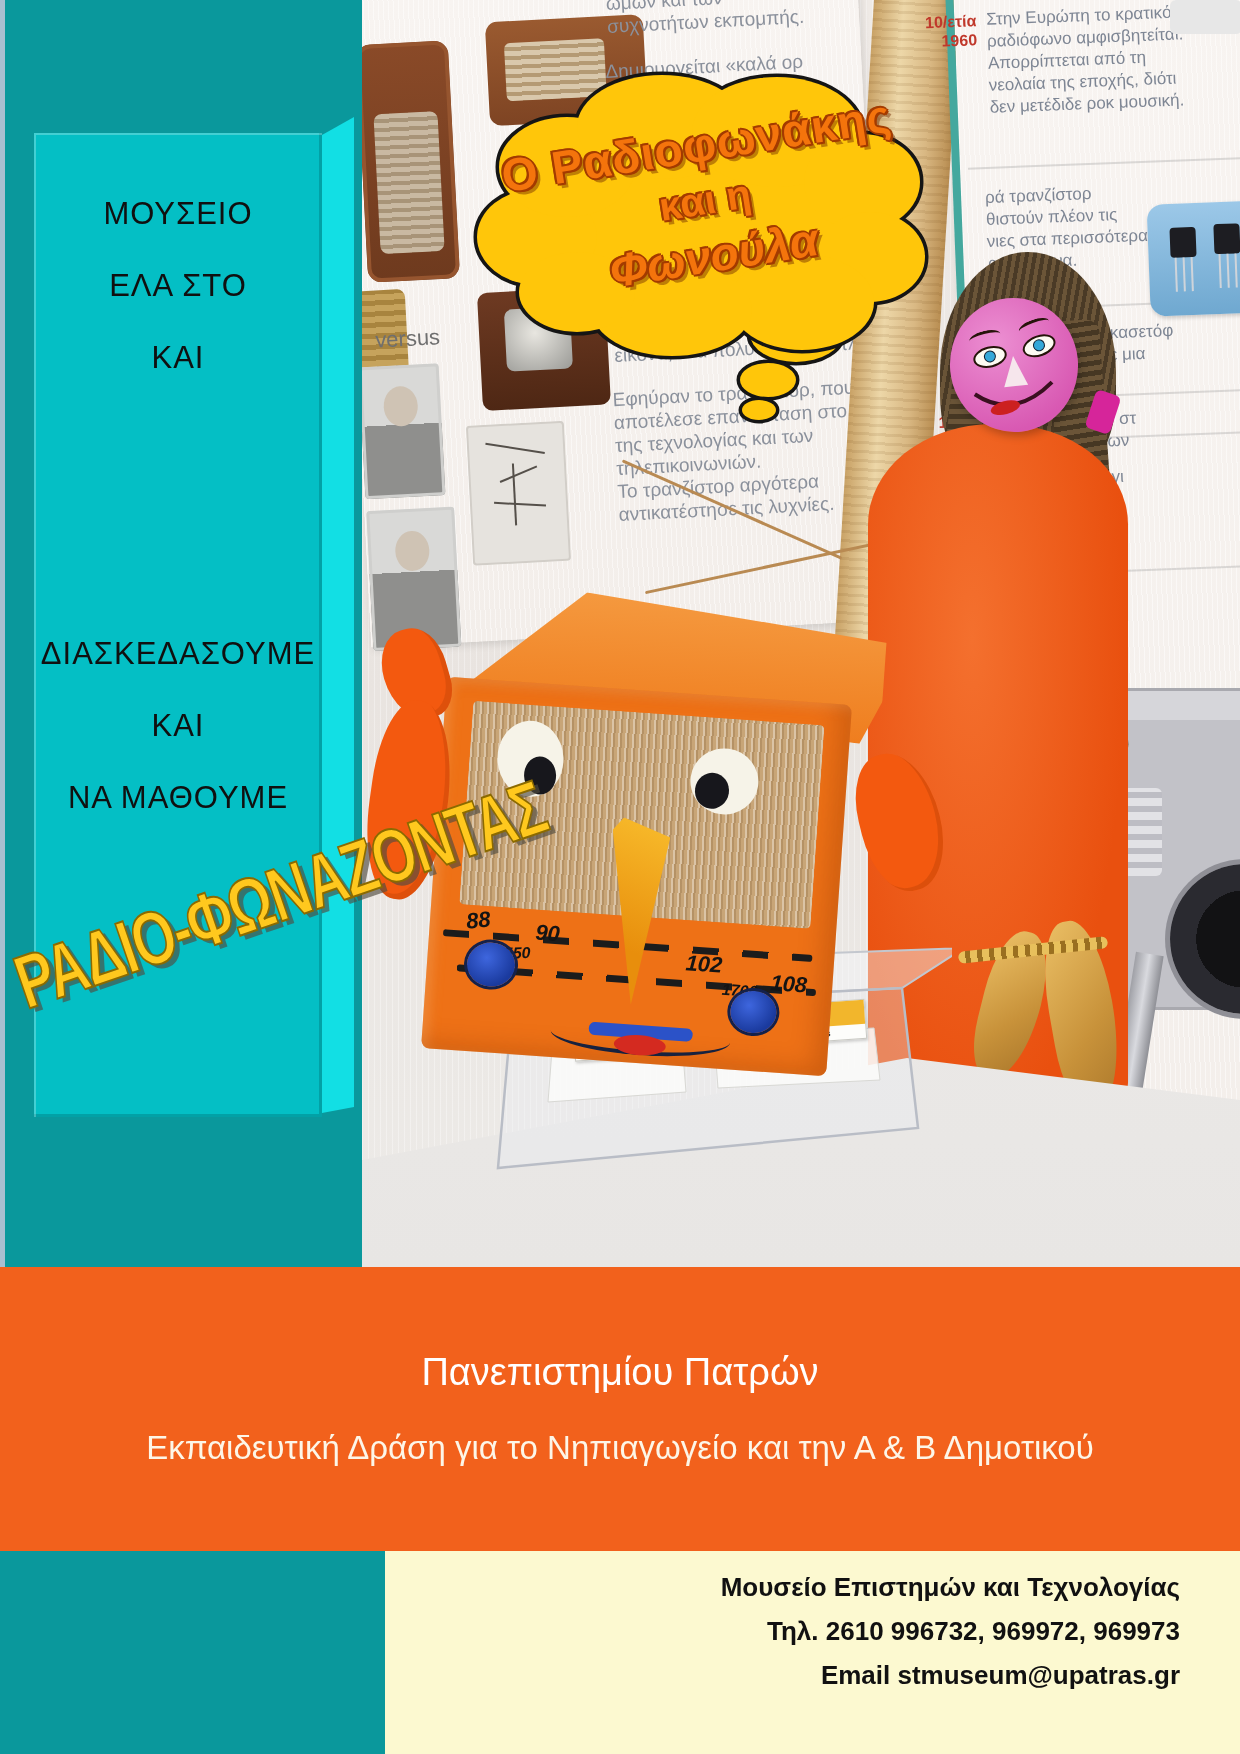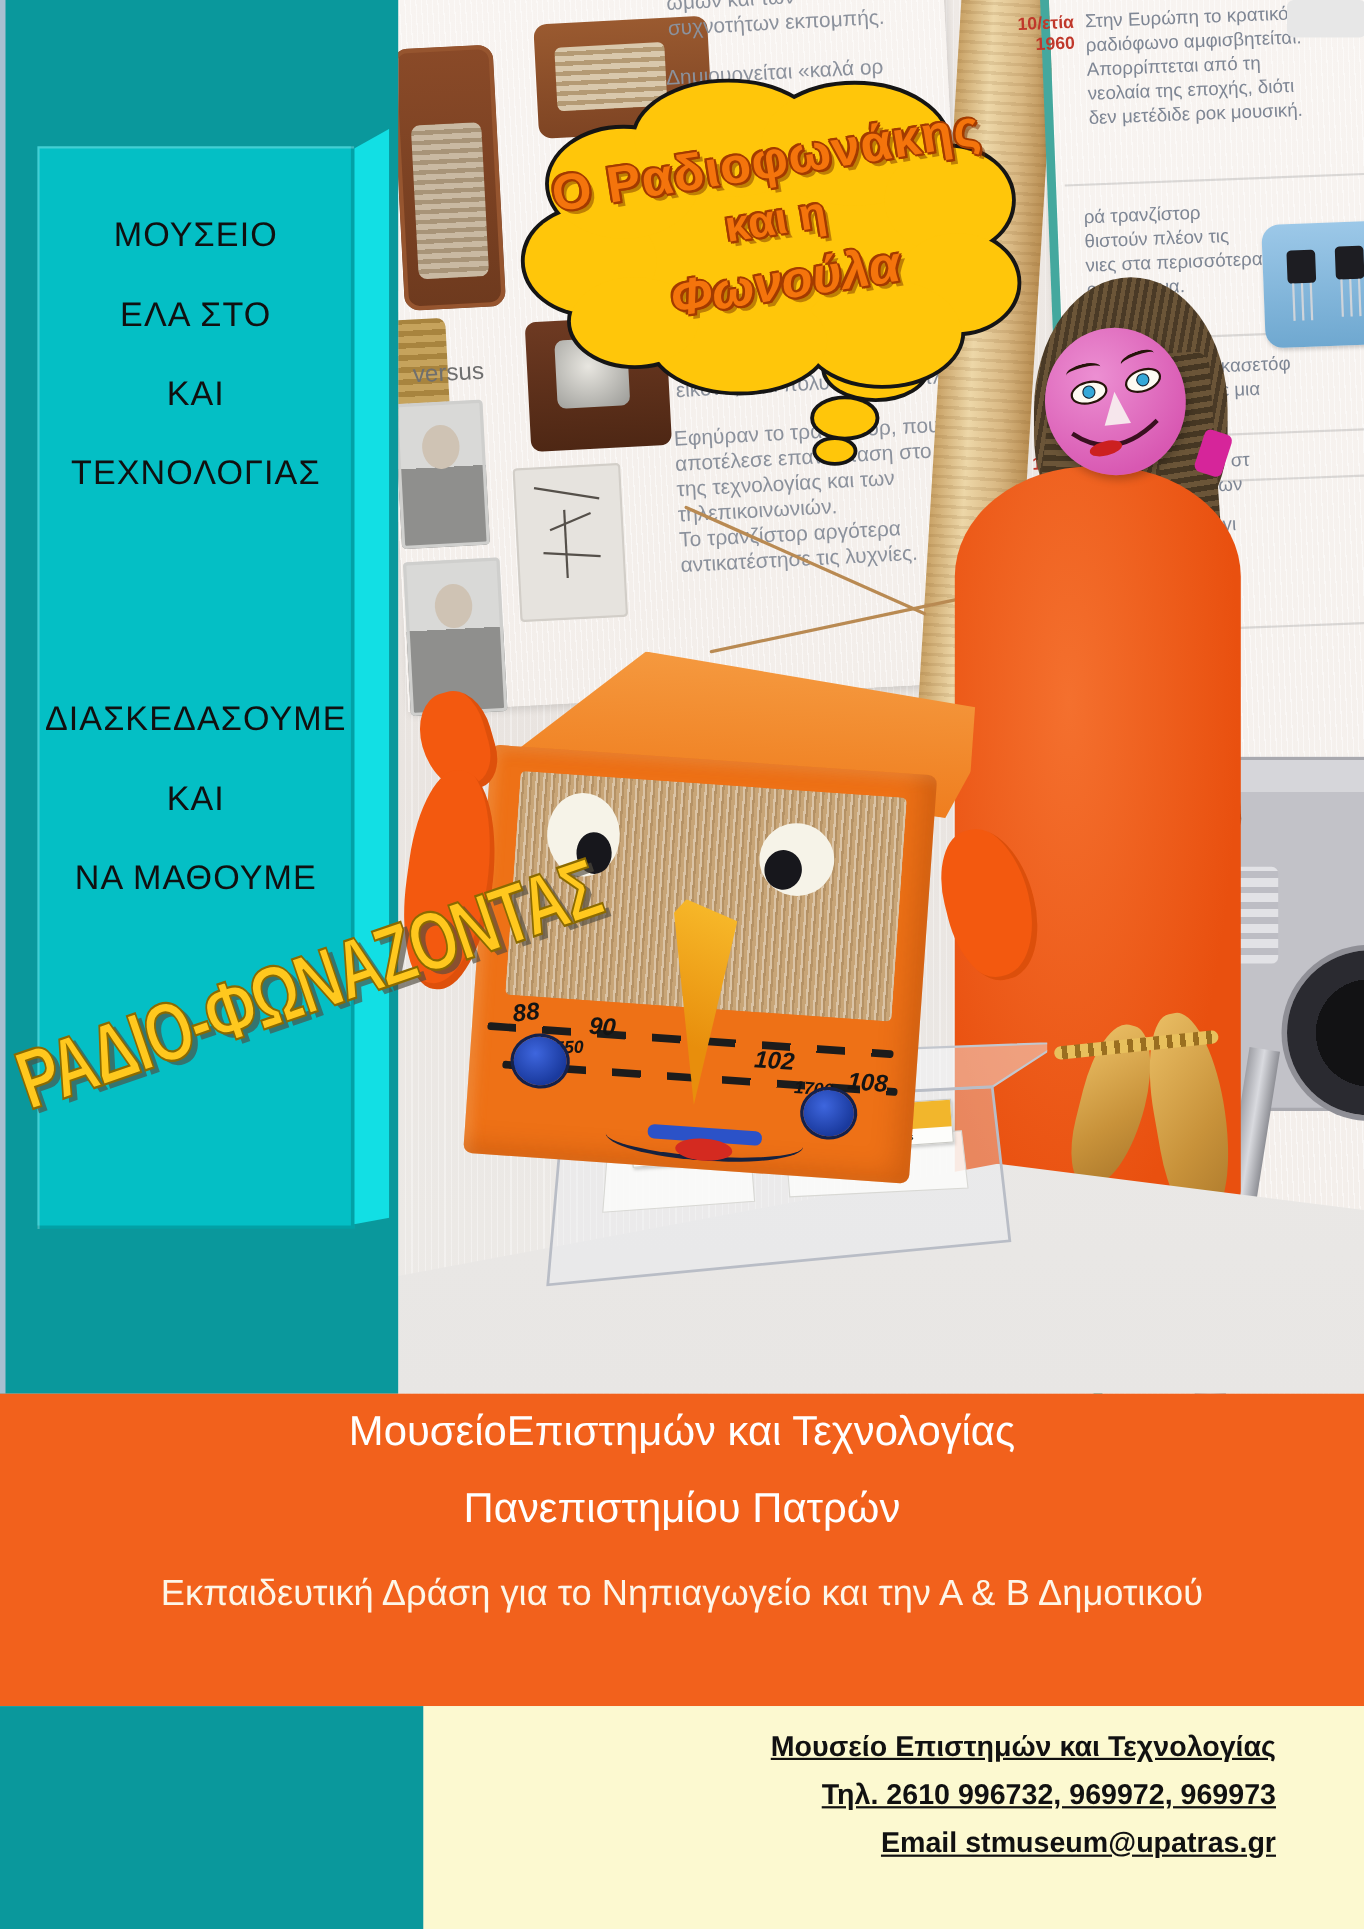--- a/index.html
+++ b/index.html
@@ -189,36 +189,35 @@
         text-align:center;color:#FFFFFF;}
   .b-title1{left:0;top:14px;width:1240px;font-size:38px;}
   .b-title2{left:0;top:84px;width:1240px;font-size:38px;}
   .b-sub{left:0;top:162px;width:1240px;font-size:33px;color:#FDF6E8;}
   .b-prog{left:0;top:208px;width:1240px;font-size:46px;font-weight:bold;color:#2E74B5;letter-spacing:1px;
         text-shadow:-2px -2px 0 #8C8C8C,2px 2px 2px rgba(70,70,70,.55);}
 
   
   .foot-teal{left:0;top:1551px;width:385px;height:203px;background:#0A989C;z-index:15;}
   .foot-cream{left:385px;top:1551px;width:855px;height:203px;background:#FCF9D0;z-index:15;}
-  .contact{position:absolute;right:80px;top:14px;text-align:right;color:#111;font-weight:bold;
-        font-size:26px;line-height:44px;text-decoration:underline;}
+  .contact{position:absolute;right:60px;top:14px;text-align:right;color:#111;font-weight:bold;
+        font-size:26px;line-height:44px;}
 </style>
 </head>
 <body>
 
 <div id="poster">
 
   <div class="abs sidebar">
     <div class="abs panel3d"></div>
     <div class="abs panel-hl"></div>
     <div class="abs invite invite-1">
       <div>ΜΟΥΣΕΙΟ</div>
       <div>ΕΛΑ ΣΤΟ</div>
       <div>ΚΑΙ</div>
-      <div>ΤΕΧΝΟΛΟΓΙΑΣ</div>
     </div>
     <div class="abs invite invite-2">
       <div>ΔΙΑΣΚΕΔΑΣΟΥΜΕ</div>
       <div>ΚΑΙ</div>
       <div>ΝΑ ΜΑΘΟΥΜΕ</div>
     </div>
   </div>
   <div class="abs edge-strip"></div>
 
   <div class="abs photo">
@@ -447,21 +446,20 @@
     <div class="abs cloud-text">
       <div class="cl1">Ο Ραδιοφωνάκης</div>
       <div class="cl2">και η</div>
       <div class="cl3">Φωνούλα</div>
     </div>
   </div>
 
   <div class="abs wordart">ΡΑΔΙΟ-ΦΩΝΑΖΟΝΤΑΣ</div>
 
   <div class="abs banner">
-    <div class="abs b-title1">ΜουσείοΕπιστημών και Τεχνολογίας</div>
     <div class="abs b-title2">Πανεπιστημίου Πατρών</div>
     <div class="abs b-sub">Εκπαιδευτική Δράση για το Νηπιαγωγείο και την Α &amp; Β Δημοτικού</div>
   </div>
 
   <div class="abs foot-teal"></div>
   <div class="abs foot-cream">
     <div class="contact">
       <div>Μουσείο Επιστημών και Τεχνολογίας</div>
       <div>Τηλ. 2610 996732, 969972, 969973</div>
       <div>Email stmuseum@upatras.gr</div>

